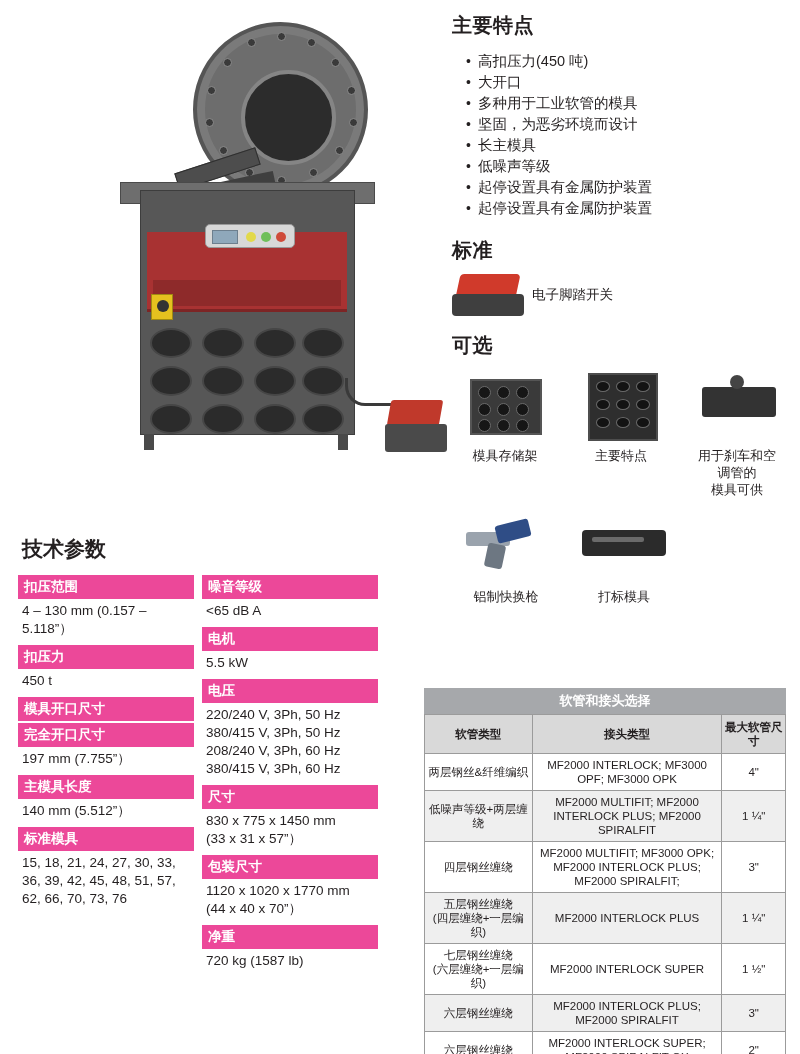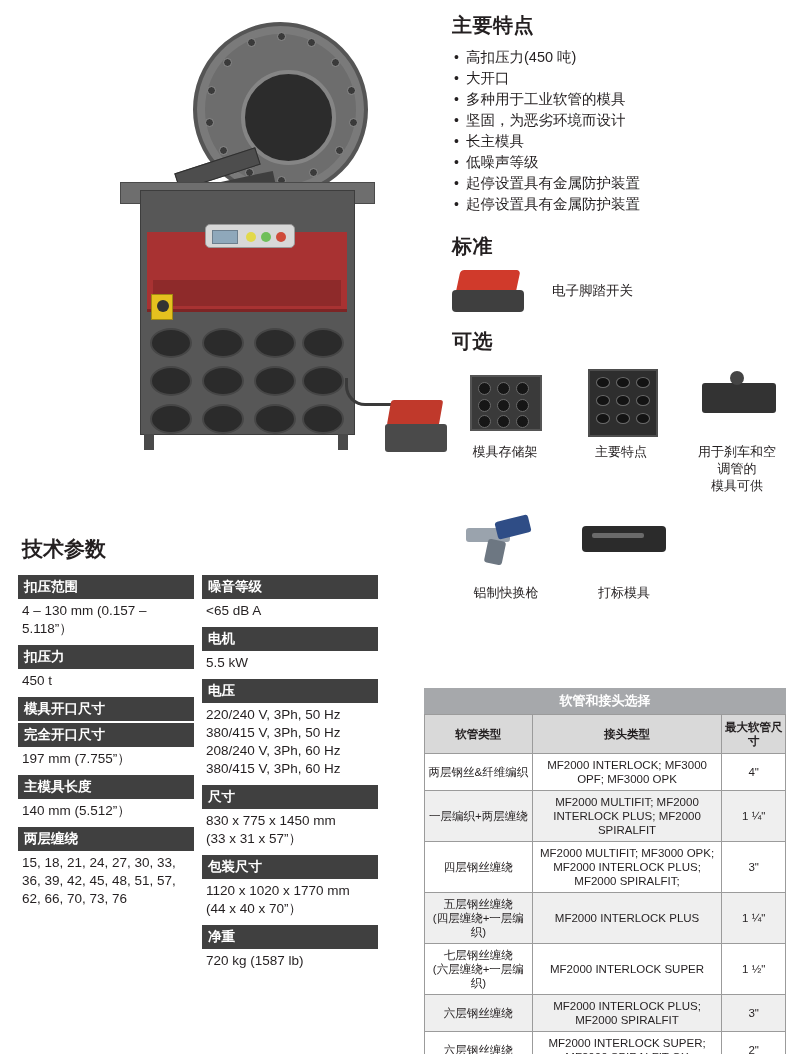--- a/index.html
+++ b/index.html
@@ -68,29 +68,29 @@
   .cable{position:absolute;left:290px;top:368px;width:55px;height:28px;border-bottom:3px solid #3a3a3a;border-left:3px solid #3a3a3a;border-radius:0 0 0 20px;}
   .feet{position:absolute;left:85px;top:424px;width:215px;height:16px;}
   .feet i{position:absolute;bottom:0;width:10px;height:16px;background:#4a4a4a;display:block;}
 
   
   .right-col { position:absolute; left:452px; top:12px; width:338px; }
   h2.sec {
     font-size:20px; font-weight:bold; color:#231f20; margin:0 0 8px 0;
     letter-spacing:0.5px;
   }
-  ul.features { list-style:none; margin:0; padding:0; }
+  ul.features { list-style:none; margin:12px; padding:0; }
   ul.features li {
     font-size:14.5px; line-height:21px; color:#231f20; padding-left:14px; position:relative;
   }
   ul.features li:before{
     content:"•"; position:absolute; left:2px; top:0; font-size:14px;
   }
   .std-block { margin-top:18px; }
-  .std-row { display:flex; align-items:center; gap:28px; margin-top:6px; }
+  .std-row { display:flex; align-items:center; gap:8px; margin-top:6px; }
   .foot-switch { width:72px; height:46px; position:relative; }
   .foot-switch .p-top{position:absolute;left:6px;top:2px;width:60px;height:24px;background:#d03a2b;border-radius:4px;transform:skewX(-12deg);}
   .foot-switch .p-bot{position:absolute;left:0;top:22px;width:72px;height:22px;background:#3f3f3f;border-radius:4px;}
   .std-caption{font-size:13.5px;}
   .opt-block{margin-top:14px;}
   .opt-grid{display:flex; gap:10px; margin-top:6px;}
   .opt-cell{width:108px; text-align:center;}
   .opt-art{height:78px; position:relative;}
   .opt-label{font-size:13px; line-height:17px; margin-top:2px;}
   .art-rack{position:absolute;left:18px;top:12px;width:72px;height:56px;background:#3a3a3a;border:2px solid #555;}
@@ -109,21 +109,21 @@
   .art-alu .a3{position:absolute;left:20px;top:24px;width:18px;height:24px;background:#6d7782;transform:rotate(12deg);border-radius:3px;}
   .art-mark{position:absolute;left:12px;top:22px;width:84px;height:26px;background:#2b2b2b;border-radius:4px;}
   .art-mark:after{content:"";position:absolute;left:10px;top:7px;width:52px;height:5px;background:#6a6a6a;border-radius:2px;}
 
   
   .tech { position:absolute; left:18px; top:535px; width:400px; }
   .tech h2 { font-size:21px; font-weight:bold; margin:0 0 10px 4px; }
   .spec-cols { display:flex; gap:8px; }
   .spec-col { width:176px; }
   .spec-head {
-    background:#404040; color:#fff; font-size:13.5px; font-weight:bold;
+    background:#ec4899; color:#fff; font-size:13.5px; font-weight:bold;
     padding:3px 6px; margin-top:2px;
   }
   .spec-val { font-size:13.5px; line-height:18px; padding:3px 6px 5px 4px; }
 
   
   .hose-table { position:absolute; left:424px; top:688px; width:362px; }
   .ht-title {
     background:#a6a8ab; color:#fff; font-size:13px; font-weight:bold;
     text-align:center; padding:4px 0;
   }
@@ -302,21 +302,21 @@
       <div class="spec-col">
         <div class="spec-head">扣压范围</div>
         <div class="spec-val">4 – 130 mm (0.157 – 5.118”）</div>
         <div class="spec-head">扣压力</div>
         <div class="spec-val">450 t</div>
         <div class="spec-head">模具开口尺寸</div>
         <div class="spec-head">完全开口尺寸</div>
         <div class="spec-val">197 mm (7.755”）</div>
         <div class="spec-head">主模具长度</div>
         <div class="spec-val">140 mm (5.512”）</div>
-        <div class="spec-head">两层缠绕</div>
+        <div class="spec-head">标准模具</div>
         <div class="spec-val">15, 18, 21, 24, 27, 30, 33, 36, 39, 42, 45, 48, 51, 57, 62, 66, 70, 73, 76</div>
       </div>
       <div class="spec-col">
         <div class="spec-head">噪音等级</div>
         <div class="spec-val">&lt;65 dB A</div>
         <div class="spec-head">电机</div>
         <div class="spec-val">5.5 kW</div>
         <div class="spec-head">电压</div>
         <div class="spec-val" style="white-space:pre-line">220/240 V, 3Ph, 50 Hz
 380/415 V, 3Ph, 50 Hz
@@ -344,21 +344,21 @@
           <th class="col-c">最大软管尺寸</th>
         </tr>
       </thead>
       <tbody>
         <tr>
           <td style="white-space:pre-line">两层钢丝&amp;纤维编织</td>
           <td>MF2000 INTERLOCK; MF3000 OPF; MF3000 OPK</td>
           <td>4"</td>
         </tr>
         <tr>
-          <td style="white-space:pre-line">一层编织+两层缠绕</td>
+          <td style="white-space:pre-line">低噪声等级+两层缠绕</td>
           <td>MF2000 MULTIFIT; MF2000 INTERLOCK PLUS; MF2000 SPIRALFIT</td>
           <td>1 ¼"</td>
         </tr>
         <tr>
           <td style="white-space:pre-line">四层钢丝缠绕</td>
           <td>MF2000 MULTIFIT; MF3000 OPK; MF2000 INTERLOCK PLUS; MF2000 SPIRALFIT;</td>
           <td>3"</td>
         </tr>
         <tr>
           <td style="white-space:pre-line">五层钢丝缠绕

